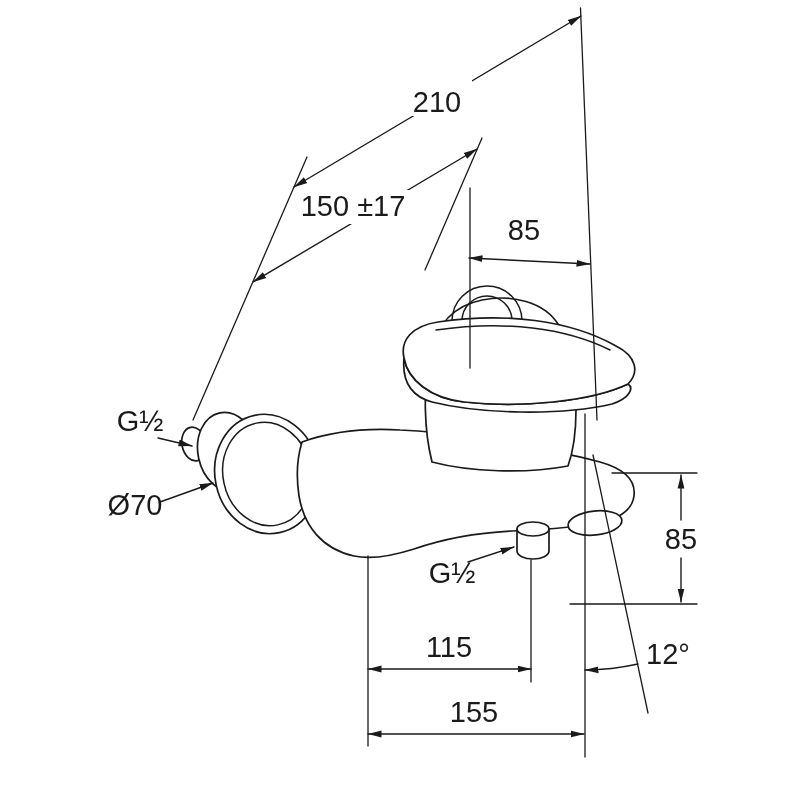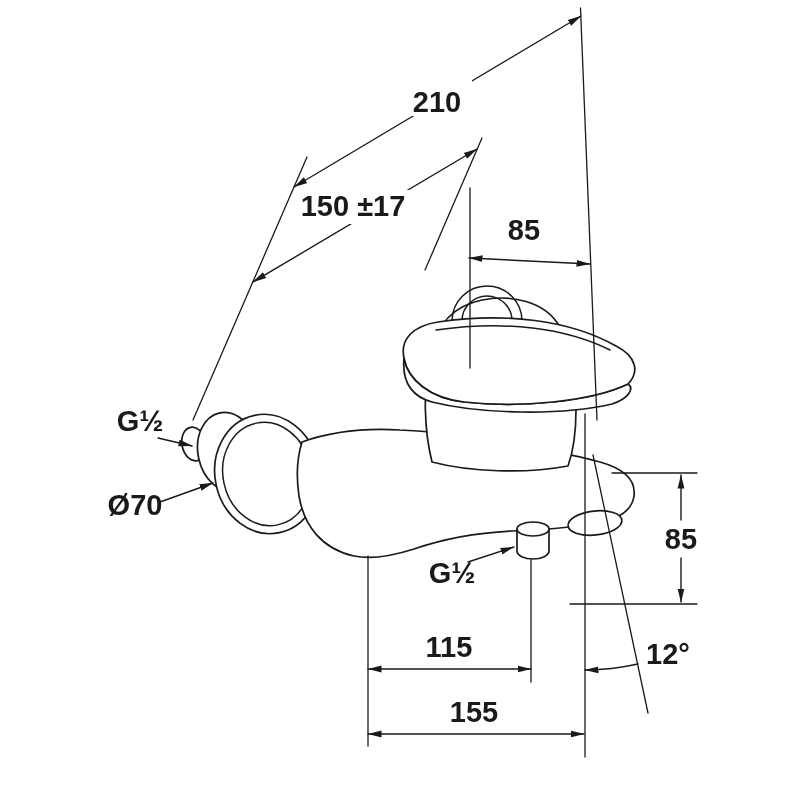--- a/index.html
+++ b/index.html
@@ -1,18 +1,18 @@
 <!DOCTYPE html>
 <html><head>
 <meta charset="utf-8">
 <style>
   html,body{margin:0;padding:0;background:#ffffff;}
   body{width:800px;height:800px;overflow:hidden;
        font-family:"Liberation Sans", sans-serif;}
-  .canvas{width:800px;height:800px;position:relative;background:#ffffff;font-weight:bold;}
+  .canvas{width:800px;height:800px;position:relative;background:#ffffff;}
   svg{display:block;}
   .part{fill:#ffffff;stroke:#1a1a1a;stroke-width:1.7;stroke-linejoin:round;stroke-linecap:round;}
   .detail{fill:none;stroke:#1a1a1a;stroke-width:1.5;stroke-linejoin:round;stroke-linecap:round;}
   .dim{fill:none;stroke:#1a1a1a;stroke-width:1.4;stroke-linecap:round;}
   .ext{fill:none;stroke:#1a1a1a;stroke-width:1.3;stroke-linecap:round;}
   .lbl{fill:#1a1a1a;font-family:"Liberation Sans",sans-serif;font-size:29px;}
   .mask{fill:#ffffff;stroke:none;}
 </style>
 </head>
 <body>

